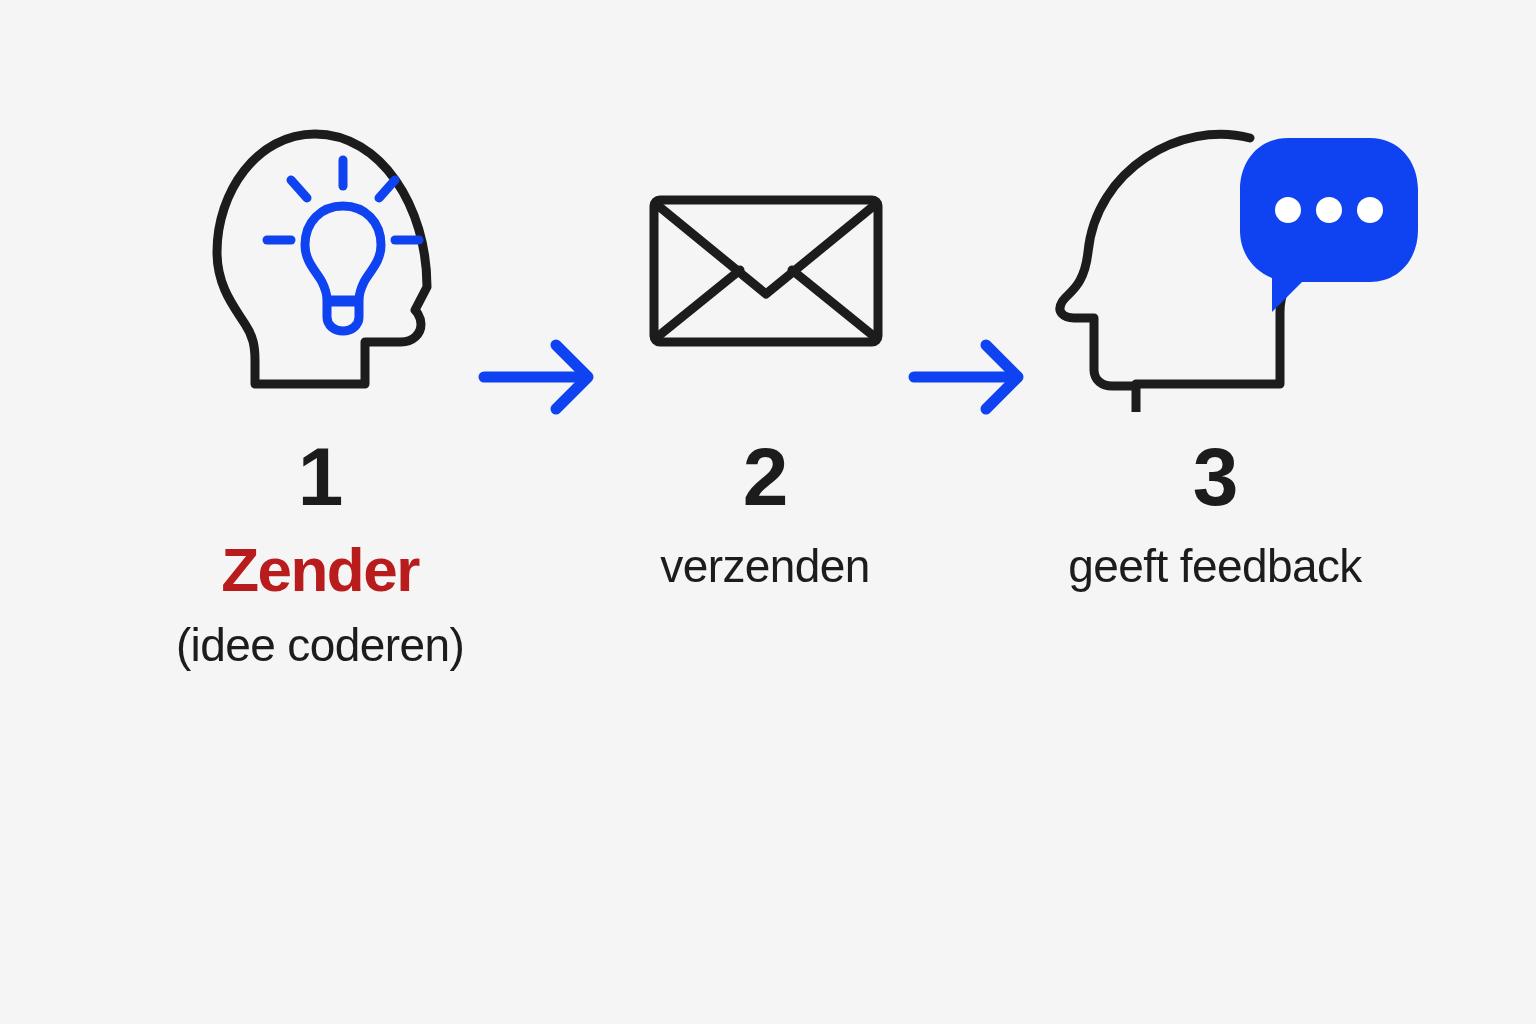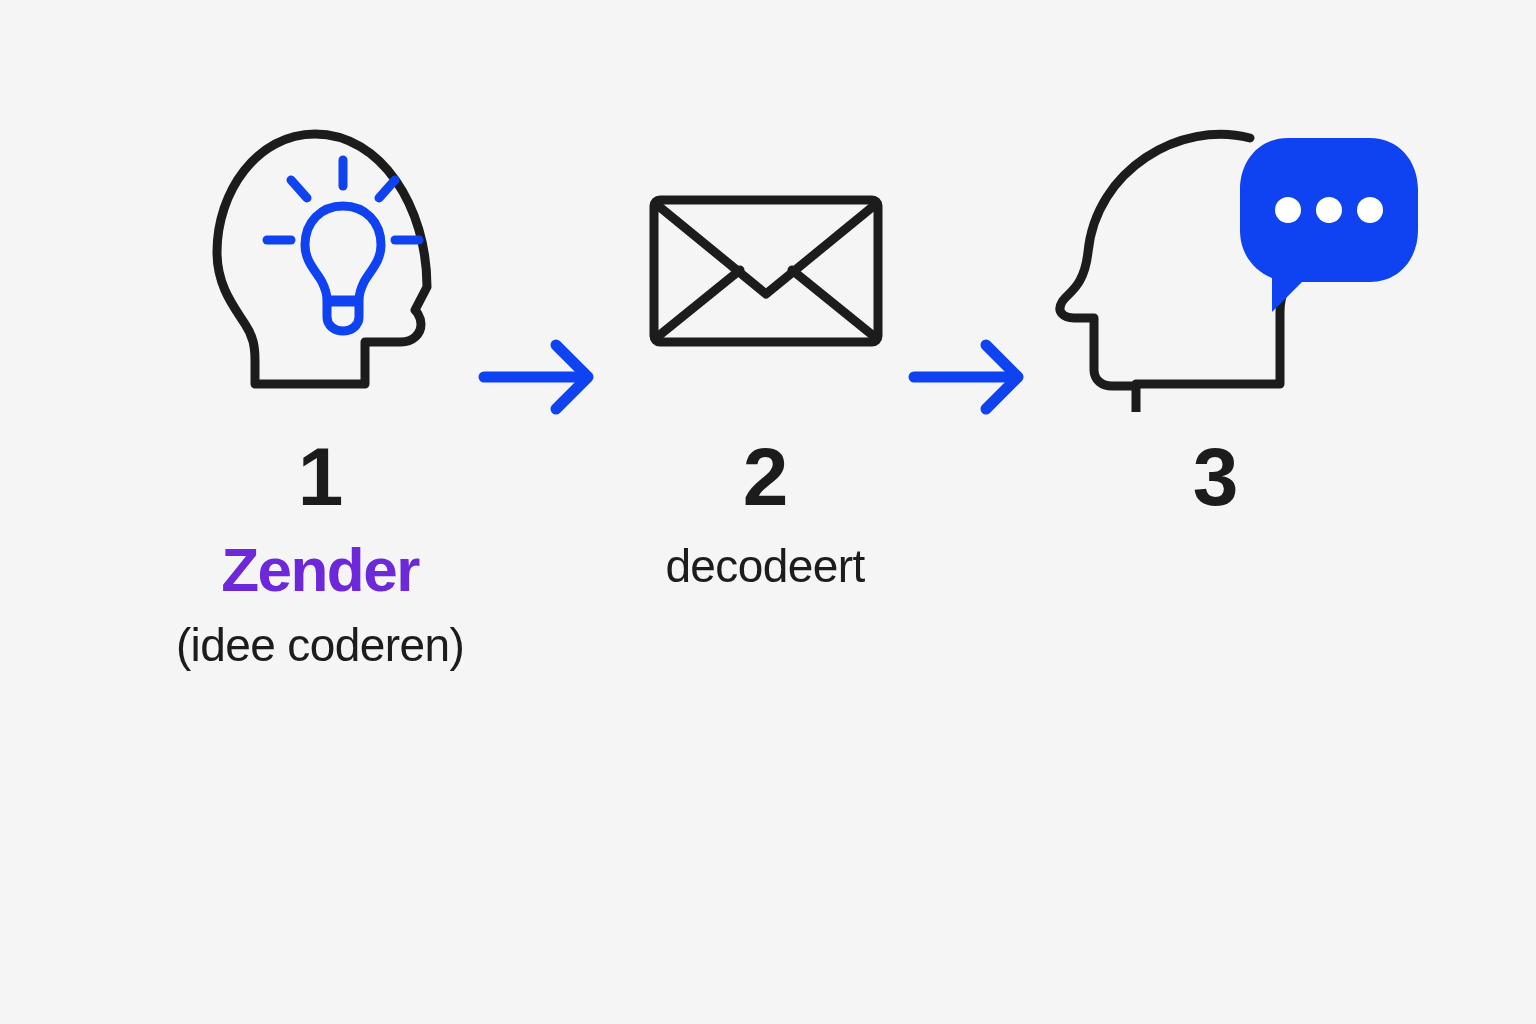--- a/index.html
+++ b/index.html
@@ -62,21 +62,21 @@
     letter-spacing: -1px;
     color: #1c1c1c;
     margin: 0 0 20px 0;
   }
 
   .step-title {
     font-size: 62px;
     font-weight: bold;
     line-height: 1.02;
     letter-spacing: -1.5px;
-    color: #6d28d9;
+    color: #b91c1c;
     margin: 0 0 6px 0;
     white-space: nowrap;
   }
 
   .step-sub {
     font-size: 46px;
     font-weight: normal;
     line-height: 1.22;
     letter-spacing: -0.6px;
     color: #1c1c1c;
@@ -206,23 +206,24 @@
     <div class="step-number">1</div>
     <div class="step-title">Zender</div>
     <div class="step-sub">
       <span class="sub-line">(idee coderen)</span>
     </div>
   </div>
 
   <div class="col" id="col-2">
     <div class="step-number">2</div>
     <div class="step-sub">
-      <span class="sub-line">decodeert</span>
+      <span class="sub-line">verzenden</span>
     </div>
   </div>
 
   <div class="col" id="col-3">
     <div class="step-number">3</div>
     <div class="step-sub">
+      <span class="sub-line">geeft feedback</span>
     </div>
   </div>
 
 </div>
 
 </body></html>

